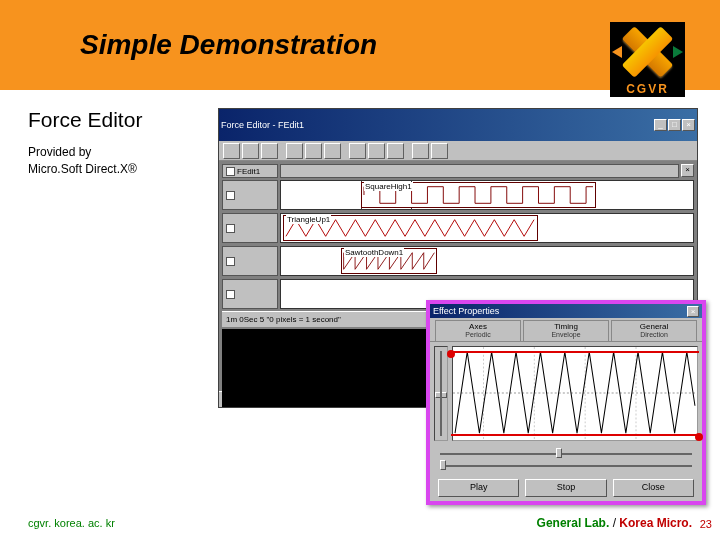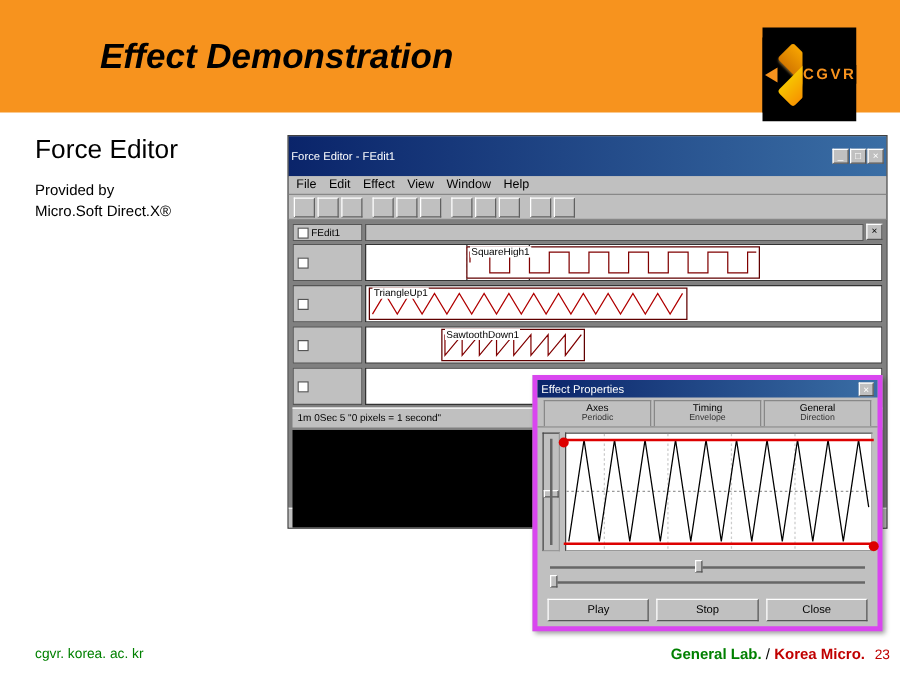--- a/index.html
+++ b/index.html
@@ -1,29 +1,29 @@
 <!DOCTYPE html>
 <html><head>
 <meta charset="utf-8">
 <style>
 *{margin:0;padding:0;box-sizing:border-box;font-family:Arial,sans-serif}
 body{width:720px;height:540px;background:#fff;position:relative;overflow:hidden}
 .titlebar{background:#f7931e;height:90px;display:flex;align-items:center;padding-left:80px;position:relative}
 .titlebar h1{font-style:italic;font-weight:bold;font-size:28px;color:#000}
-.logo-box{position:absolute;right:35px;top:22px;width:75px;height:75px;background:#000;display:flex;flex-direction:row;align-items:center}
+.logo-box{position:absolute;right:35px;top:22px;width:75px;height:75px;background:#000;display:flex;flex-direction:column;align-items:center}
 .logo-img{width:75px;height:60px;background:#000;position:relative;overflow:hidden}
 .logo-x{position:absolute;top:5px;left:12px;width:50px;height:50px}
 .logo-x::before,.logo-x::after{content:"";position:absolute;width:55px;height:18px;background:linear-gradient(180deg,#f7a400,#d47800);border-radius:3px;top:16px;left:-2px}
 .logo-x::before{transform:rotate(45deg);box-shadow:1px 1px 2px rgba(255,200,100,.5)}
 .logo-x::after{transform:rotate(-45deg);background:linear-gradient(180deg,#f7c400,#f79400)}
 .logo-arrows{position:absolute;top:24px;width:75px;height:12px}
 .arr-l{position:absolute;left:2px;top:0;width:0;height:0;border-right:10px solid #f7931e;border-top:6px solid transparent;border-bottom:6px solid transparent}
 .arr-r{position:absolute;right:2px;top:0;width:0;height:0;border-left:10px solid #0a7a3a;border-top:6px solid transparent;border-bottom:6px solid transparent}
 .logo-label{background:#000;color:#f7931e;font-size:12px;font-weight:bold;text-align:center;letter-spacing:2px;height:15px;width:100%}
-.content{display:flex;padding:18px 10px 0 28px;gap:22px}
+.content{display:flex;padding:18px 10px 0 28px;gap:10px}
 .left{width:180px}
 .left h2{font-size:21px;font-weight:normal;margin-bottom:12px}
 .left p{font-size:12px;line-height:1.4}
 .app{width:480px;border:1px solid #404040;background:#c0c0c0;font-size:9px}
 .app-title{background:linear-gradient(90deg,#0a246a,#3a6ea5);color:#fff;height:16px;display:flex;align-items:center;padding:16px 2px;justify-content:space-between}
 .winbtns{display:flex;gap:1px}
 .winbtn{width:13px;height:12px;background:#c0c0c0;border:1px solid #fff;border-right-color:#555;border-bottom-color:#555;font-size:8px;text-align:center;line-height:9px}
 .menubar{background:#c0c0c0;height:15px;display:flex;gap:10px;padding:1px 6px;font-size:10px;border-bottom:1px solid #888}
 .toolbar{background:#c0c0c0;height:20px;display:flex;gap:2px;padding:2px 4px;border-bottom:1px solid #888}
 .tbtn{width:17px;height:16px;background:#c0c0c0;border:1px solid #fff;border-right-color:#606060;border-bottom-color:#606060}
@@ -31,21 +31,21 @@
 .workspace{background:#808080;height:230px;position:relative;padding:3px}
 .ruler{background:#c0c0c0;height:14px;margin:0 0 2px 60px;border:1px solid #555}
 .track-area{display:flex;flex-direction:column;gap:3px}
 .track-row{display:flex;gap:2px;height:30px}
 .track-label{width:56px;background:#c0c0c0;border:1px solid #555;display:flex;align-items:center;padding:0 3px;font-size:8px;gap:2px}
 .track-body{flex:1;background:#fff;border:1px solid #333;position:relative}
 .waveblock{position:absolute;background:#fff;border:1px solid #600000;height:26px;top:1px}
 .wavelabel{position:absolute;top:-1px;left:2px;font-size:8px;color:#000;background:#fff;padding:0 1px;z-index:2}
 .square{left:80px;width:235px}
 .tri{left:2px;width:255px}
-.saw{left:60px;width:115px}
+.saw{left:60px;width:96px}
 svg.wave{width:100%;height:100%}
 .vguide{position:absolute;top:0;bottom:0;width:0;border-left:1px dashed #333}
 .statusrow{background:#c0c0c0;height:16px;border-top:1px solid #fff;display:flex;align-items:center;padding:0 4px;font-size:8px;margin-top:2px}
 .black-area{background:#000;height:78px;margin-top:2px}
 .bottombar{background:#c0c0c0;height:16px;border-top:1px solid #fff;display:flex;align-items:center;padding:0 4px;font-size:8px}
 .props{position:absolute;right:14px;top:300px;width:280px;background:#c0c0c0;border:4px solid #d946ef;font-size:9px;box-shadow:2px 2px 4px rgba(0,0,0,.4)}
 .props-title{background:linear-gradient(90deg,#0a246a,#3a6ea5);color:#fff;height:14px;display:flex;align-items:center;justify-content:space-between;padding:0 3px}
 .props-tabs{display:flex;height:24px;border-bottom:1px solid #888;padding:2px 4px 0}
 .ptab{flex:1;text-align:center;font-size:8px;padding:1px 2px;border:1px solid #888;background:#c0c0c0;margin:0 1px;border-bottom:none}
 .ptab .sub{display:block;font-size:7px;color:#333}
@@ -67,21 +67,21 @@
 .footer-r{color:#000}
 .footer-r .ku{color:#c00000;font-weight:bold}
 .footer-r .gl{color:#008000;font-weight:bold}
 .pagenum{position:absolute;right:8px;bottom:10px;font-size:11px;color:#c00000}
 .chk{width:9px;height:9px;border:1px solid #555;background:#fff;display:inline-block}
 </style>
 </head>
 <body>
 
 <div class="titlebar">
-  <h1>Effect Demonstration</h1>
+  <h1>Simple Demonstration</h1>
   <div class="logo-box">
     <div class="logo-img">
       <div class="logo-x"></div>
       <div class="logo-arrows">
           <div class="arr-l"></div>
           <div class="arr-r"></div>
         </div>
     </div>
     <div class="logo-label">CGVR</div>
   </div>
@@ -97,28 +97,20 @@
   </div>
 
   <div class="app">
     <div class="app-title">
       <span>Force Editor - FEdit1</span>
       <div class="winbtns">
         <div class="winbtn">_</div>
         <div class="winbtn">□</div>
         <div class="winbtn">×</div>
       </div>
-    </div>
-    <div class="menubar">
-      <span>File</span>
-      <span>Edit</span>
-      <span>Effect</span>
-      <span>View</span>
-      <span>Window</span>
-      <span>Help</span>
     </div>
     <div class="toolbar">
       <div class="tbtn"></div>
       <div class="tbtn"></div>
       <div class="tbtn"></div>
       <div class="tsep"></div>
       <div class="tbtn"></div>
       <div class="tbtn"></div>
       <div class="tbtn"></div>
       <div class="tsep"></div>

